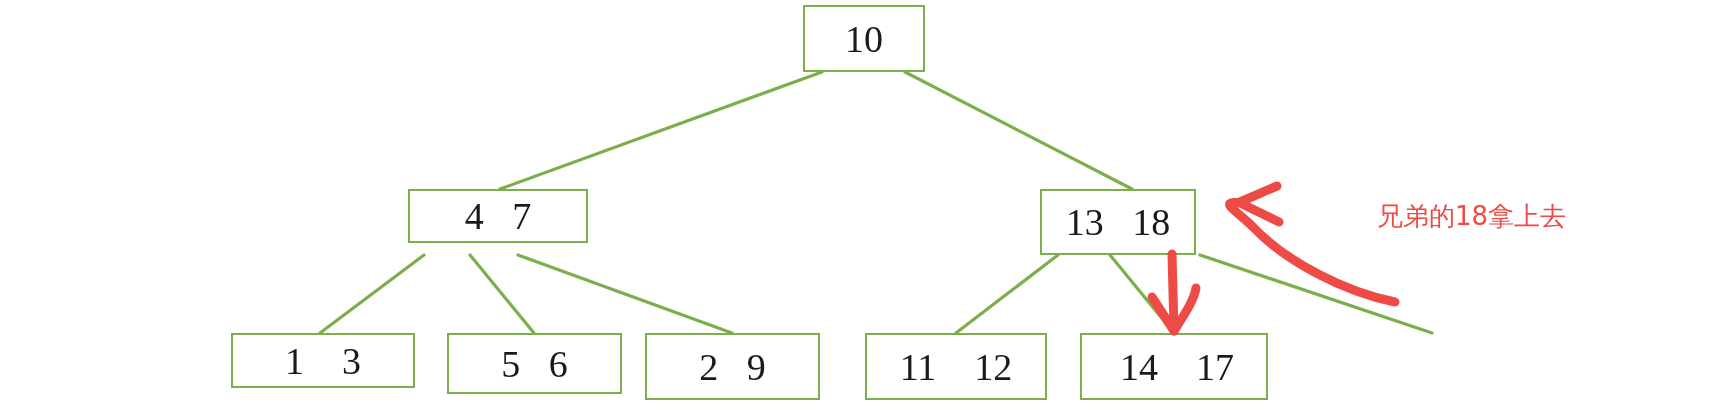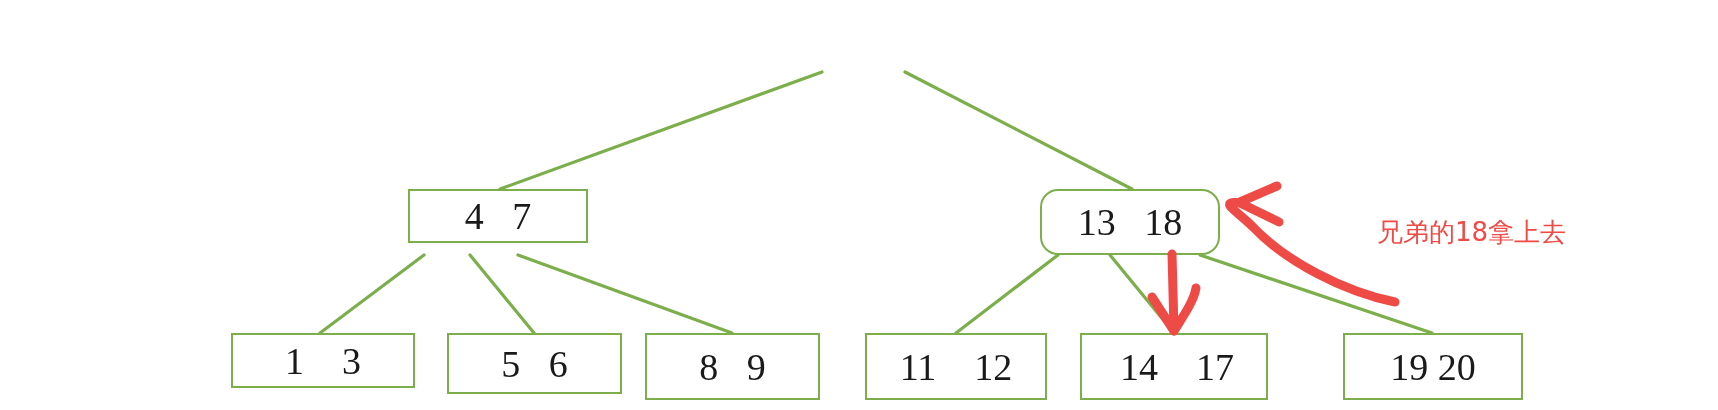--- a/index.html
+++ b/index.html
@@ -53,21 +53,20 @@
     color: #ee4b46;
     font-size: 26px;
     line-height: 1.32;
     white-space: pre;
     font-family: "DejaVu Sans", "Liberation Sans", sans-serif;
     font-weight: 400;
   }
   .annotation .line {
     display: block;
     white-space: pre;
-    margin-top: 16px;
   }
 </style>
 </head>
 <body>
 
 <div id="canvas">
 
   <svg id="edges" viewBox="0 0 1718 410" xmlns="http://www.w3.org/2000/svg">
     <g stroke="#7cae4c" stroke-width="3.2" fill="none" stroke-linecap="round">
 
@@ -78,52 +77,52 @@
       <line x1="424" y1="255" x2="320" y2="333"></line>
       <line x1="470" y1="255" x2="534" y2="333"></line>
       <line x1="518" y1="255" x2="732" y2="333"></line>
 
       <line x1="1058" y1="255" x2="956" y2="333"></line>
       <line x1="1110" y1="255" x2="1174" y2="333"></line>
       <line x1="1200" y1="255" x2="1432" y2="333"></line>
     </g>
   </svg>
 
+  <div class="node" style="left:803px; top:5px; width:122px; height:67px;">
+    <span class="keys">10</span>
+  </div>
 
   <div class="node" style="left:408px; top:189px; width:180px; height:54px;">
     <span class="keys">4   7</span>
   </div>
 
-  <div class="node" style="left:1040px; top:189px; width:180px; height:66px;border-radius:18px;">
+  <div class="node" style="left:1040px; top:189px; width:156px; height:66px;">
     <span class="keys">13   18</span>
   </div>
 
   <div class="node" style="left:231px; top:333px; width:184px; height:55px;">
     <span class="keys">1    3</span>
   </div>
 
   <div class="node" style="left:447px; top:333px; width:175px; height:61px;">
     <span class="keys">5   6</span>
   </div>
 
   <div class="node" style="left:645px; top:333px; width:175px; height:67px;">
-    <span class="keys">8   9</span>
+    <span class="keys">2   9</span>
   </div>
 
   <div class="node" style="left:865px; top:333px; width:182px; height:67px;">
     <span class="keys">11    12</span>
   </div>
 
   <div class="node" style="left:1080px; top:333px; width:188px; height:67px;padding-left:6px;">
     <span class="keys">14    17</span>
   </div>
 
-  <div class="node" style="left:1343px; top:333px; width:180px; height:67px;">
-    <span class="keys">19 20</span>
-  </div>
 
   <svg id="arrows" viewBox="0 0 1718 410" xmlns="http://www.w3.org/2000/svg">
 
     <g stroke="#ee4b46" fill="none" stroke-width="9" stroke-linecap="round" stroke-linejoin="round">
       <path d="M 1395,302 C 1345,292 1286,262 1252,226 C 1235,209 1215,200 1245,203"></path>
 
       <path d="M 1240,202 L 1277,186"></path>
       <path d="M 1240,203 L 1279,222"></path>
     </g>
 

